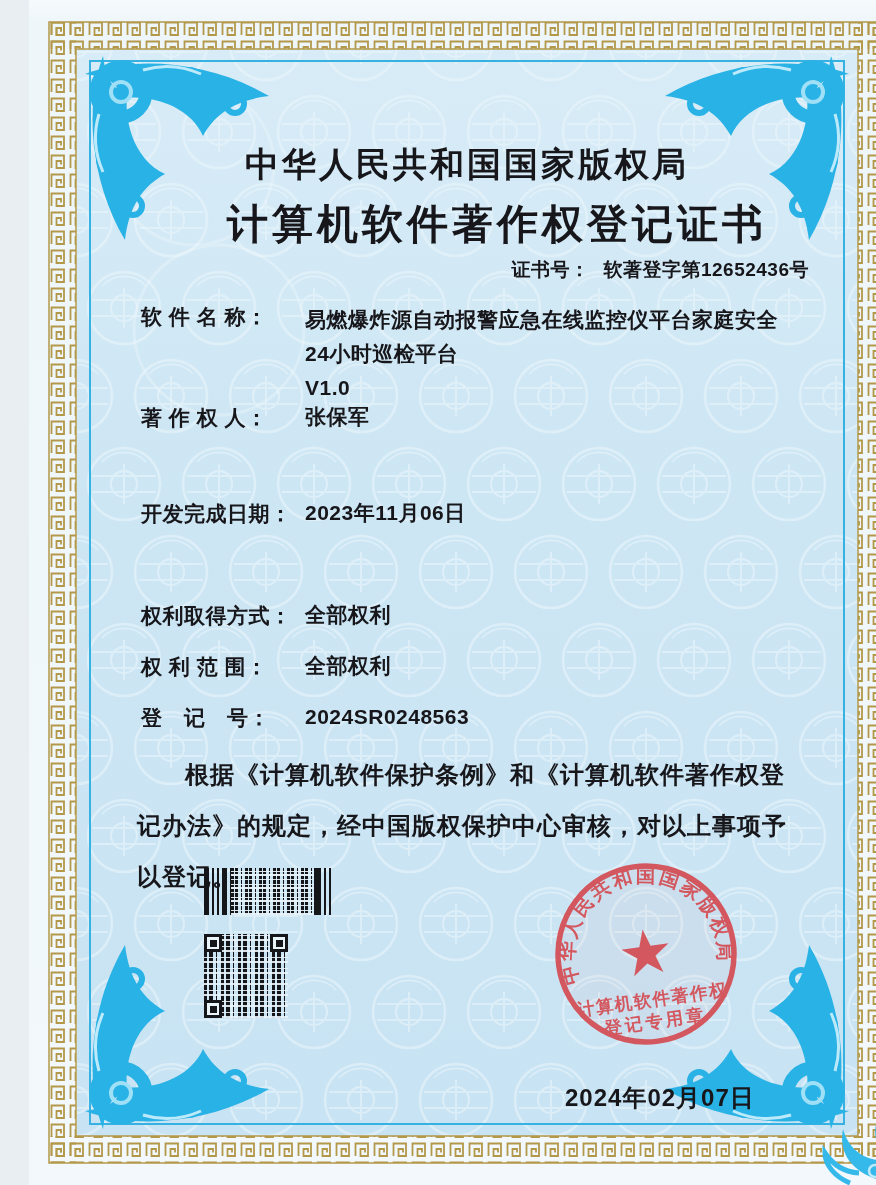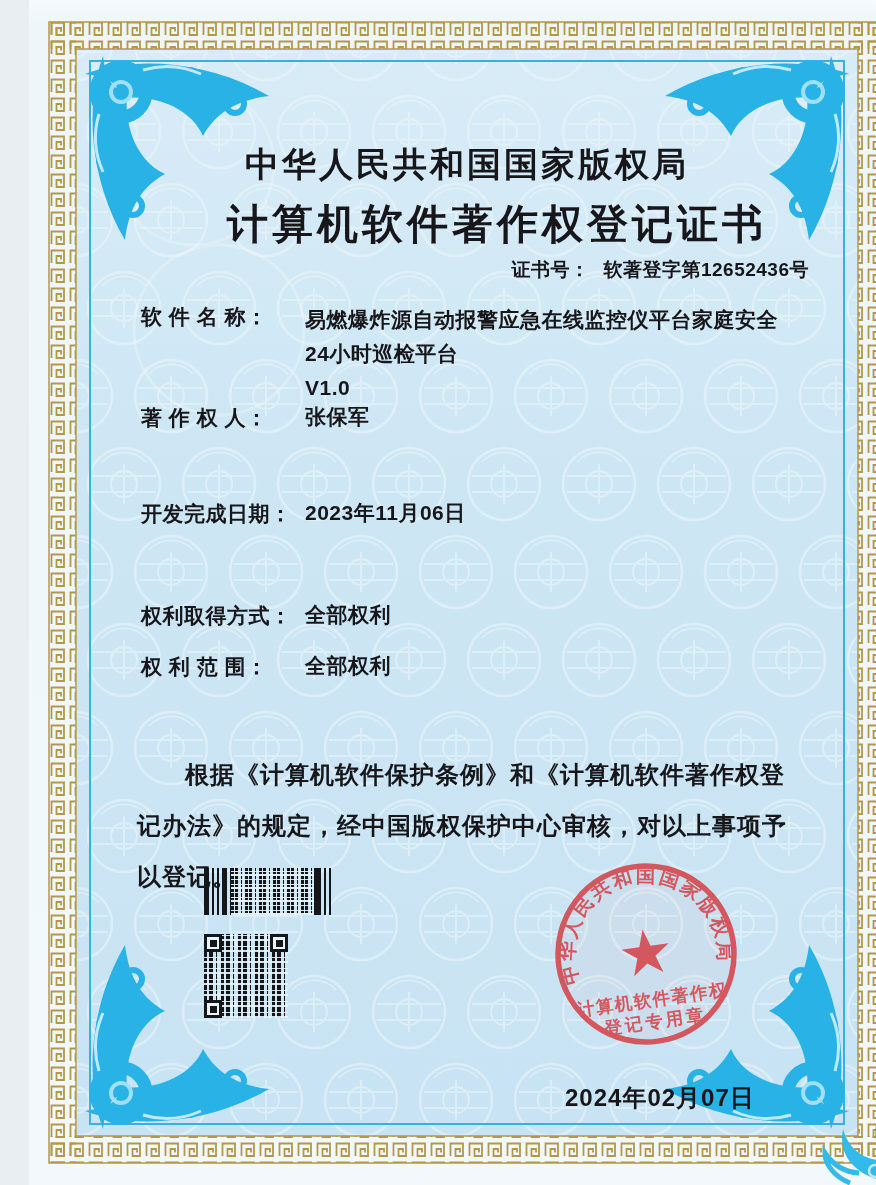--- a/index.html
+++ b/index.html
@@ -183,20 +183,24 @@
   <div class="row" style="top:602px">
     <span class="lbl">权利取得方式：</span>
     <span class="val">全部权利</span>
   </div>
 
   <div class="row" style="top:653px">
     <span class="lbl">权 利 范 围：</span>
     <span class="val">全部权利</span>
   </div>
 
+  <div class="row" style="top:704px">
+    <span class="lbl">登　记　号：</span>
+    <span class="val">2024SR0248563</span>
+  </div>
 
   <div class="statement">根据《计算机软件保护条例》和《计算机软件著作权登记办法》的规定，经中国版权保护中心审核，对以上事项予以登记。</div>
 
   <div class="barcode">
     <div class="bc-guard"></div>
     <div class="bc-mid"></div>
     <div class="bc-guard right"></div>
   </div>
 
   <div class="qr">

